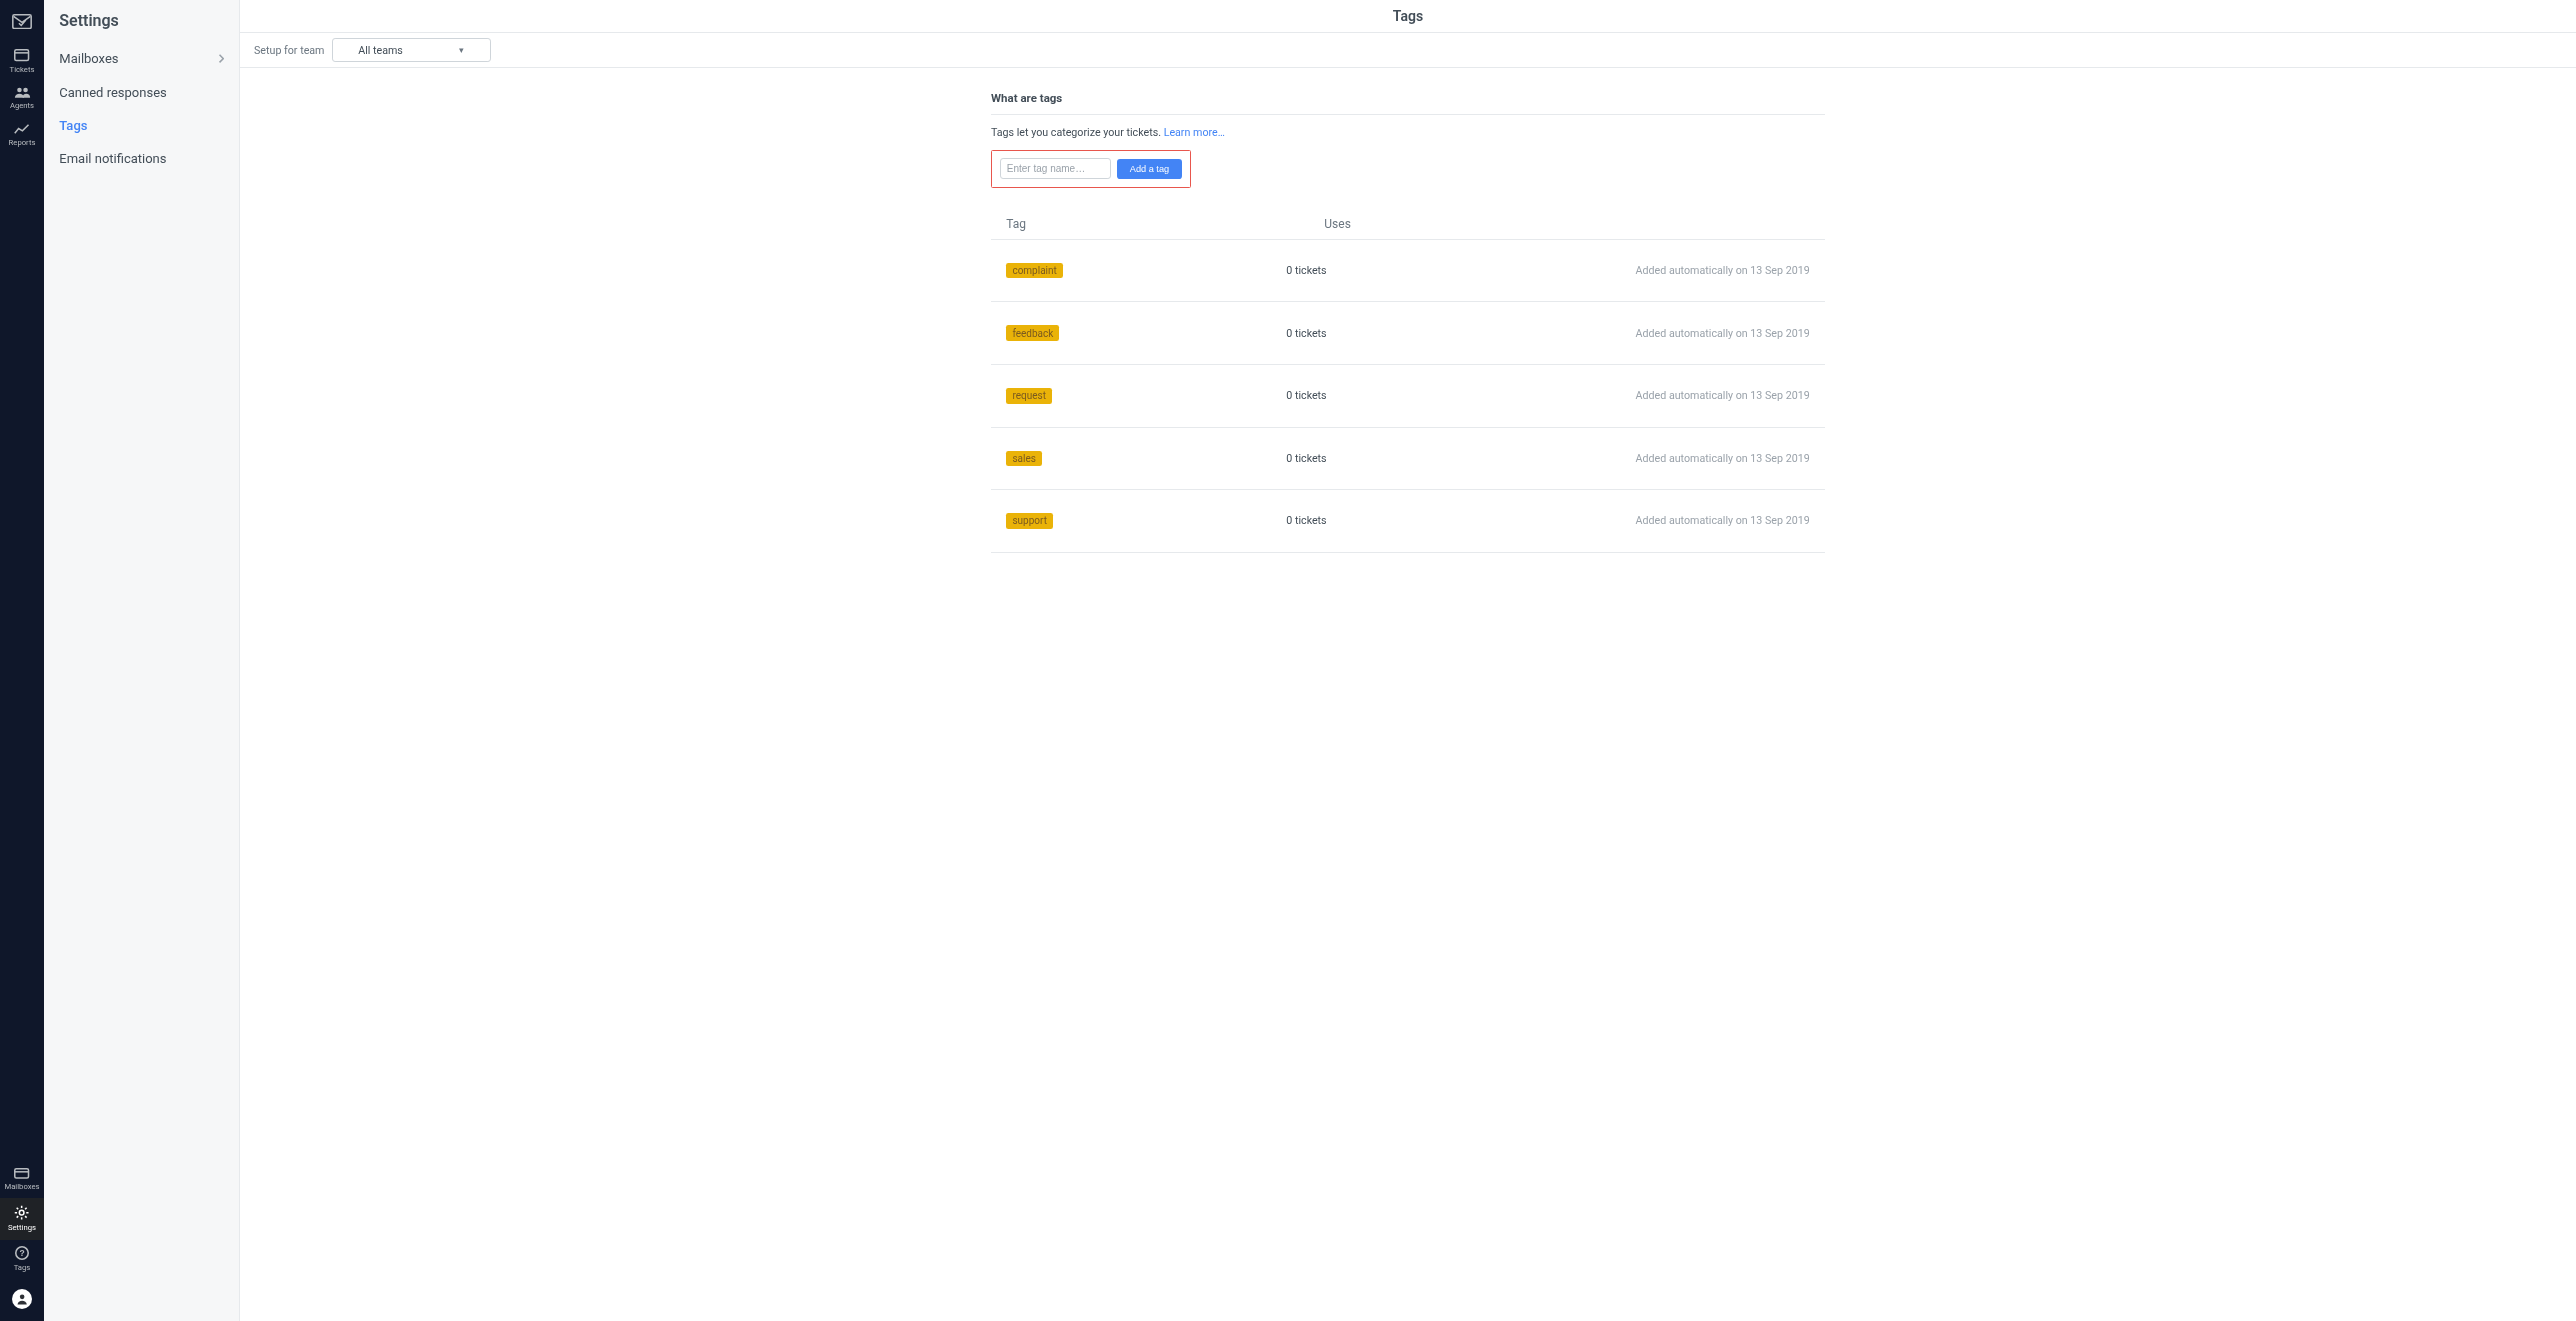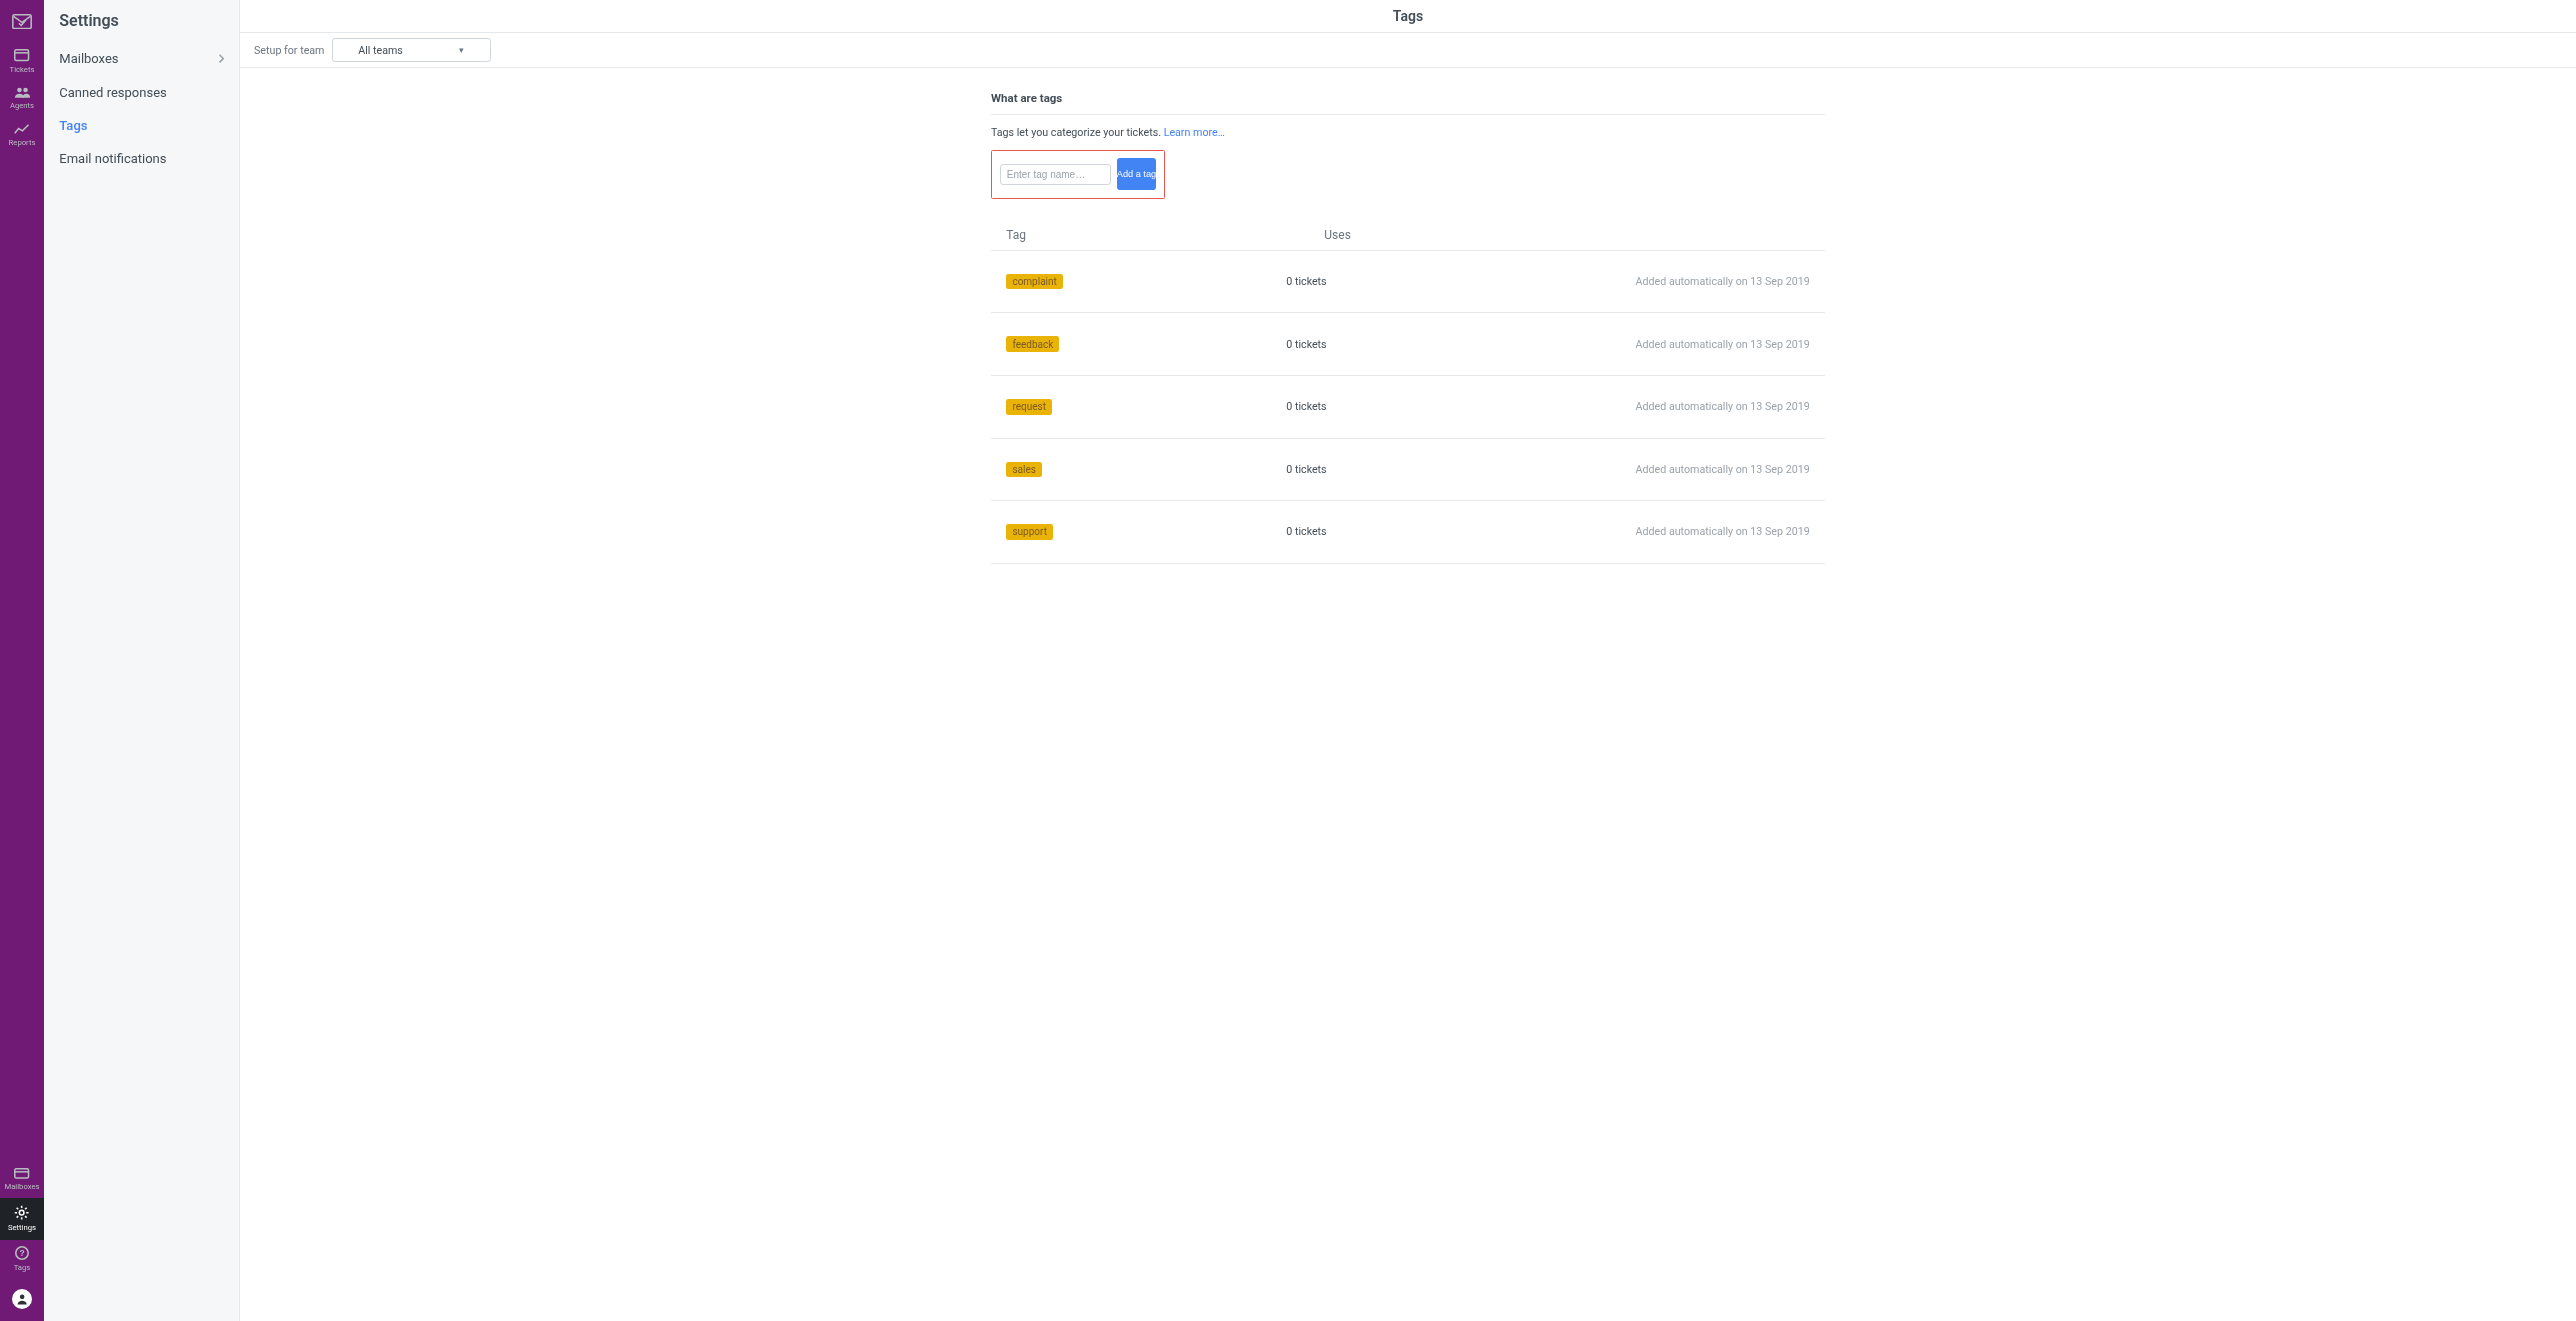--- a/index.html
+++ b/index.html
@@ -2,21 +2,21 @@
 <html style="font-size:12.3px"><head>
 <meta charset="utf-8">
 <style>
   * { box-sizing: border-box; margin: 0; padding: 0; }
   html, body { height: 100%; font-family: -apple-system, BlinkMacSystemFont, "Segoe UI", Roboto, "Helvetica Neue", Arial, sans-serif; color: #424d57; }
   body { display: flex; min-height: 100vh; font-size: 10.7px; }
 
   
   .rail {
     width: 44px;
-    background: #701a75;
+    background: #0f172a;
     display: flex;
     flex-direction: column;
     align-items: center;
     flex-shrink: 0;
     color: #b8bcc0;
   }
   .rail .logo {
     height: 34px; width: 100%;
     display:flex; align-items:center; justify-content:center;
     margin-top: 4.6px; margin-bottom: 4.6px;
@@ -103,21 +103,21 @@
   }
   .tag-input {
     border:0.8px solid #cfd5da; border-radius:3.1px;
     height: 21px; width: 111px;
     padding: 0 6.1px; font-size:10px;
     color:#6b7680;
   }
   .tag-input::placeholder { color:#9aa2aa; }
   .add-btn {
     background:#4384f5; color:#fff; border:none; border-radius:3.1px;
-    height:32px; padding: 0 0; font-size:9.2px; cursor:pointer;
+    height:20px; padding: 0 13px; font-size:9.2px; cursor:pointer;
   }
 
   
   .tbl-head {
     display:flex; padding: 7.7px 15.3px; font-size:12px; color:#6b7680;
     border-bottom:0.8px solid #e6e9ec;
     gap:38px;
   }
   .col-tag { flex: 0 0 280px; }
   .col-uses { flex: 0 0 184px; }

